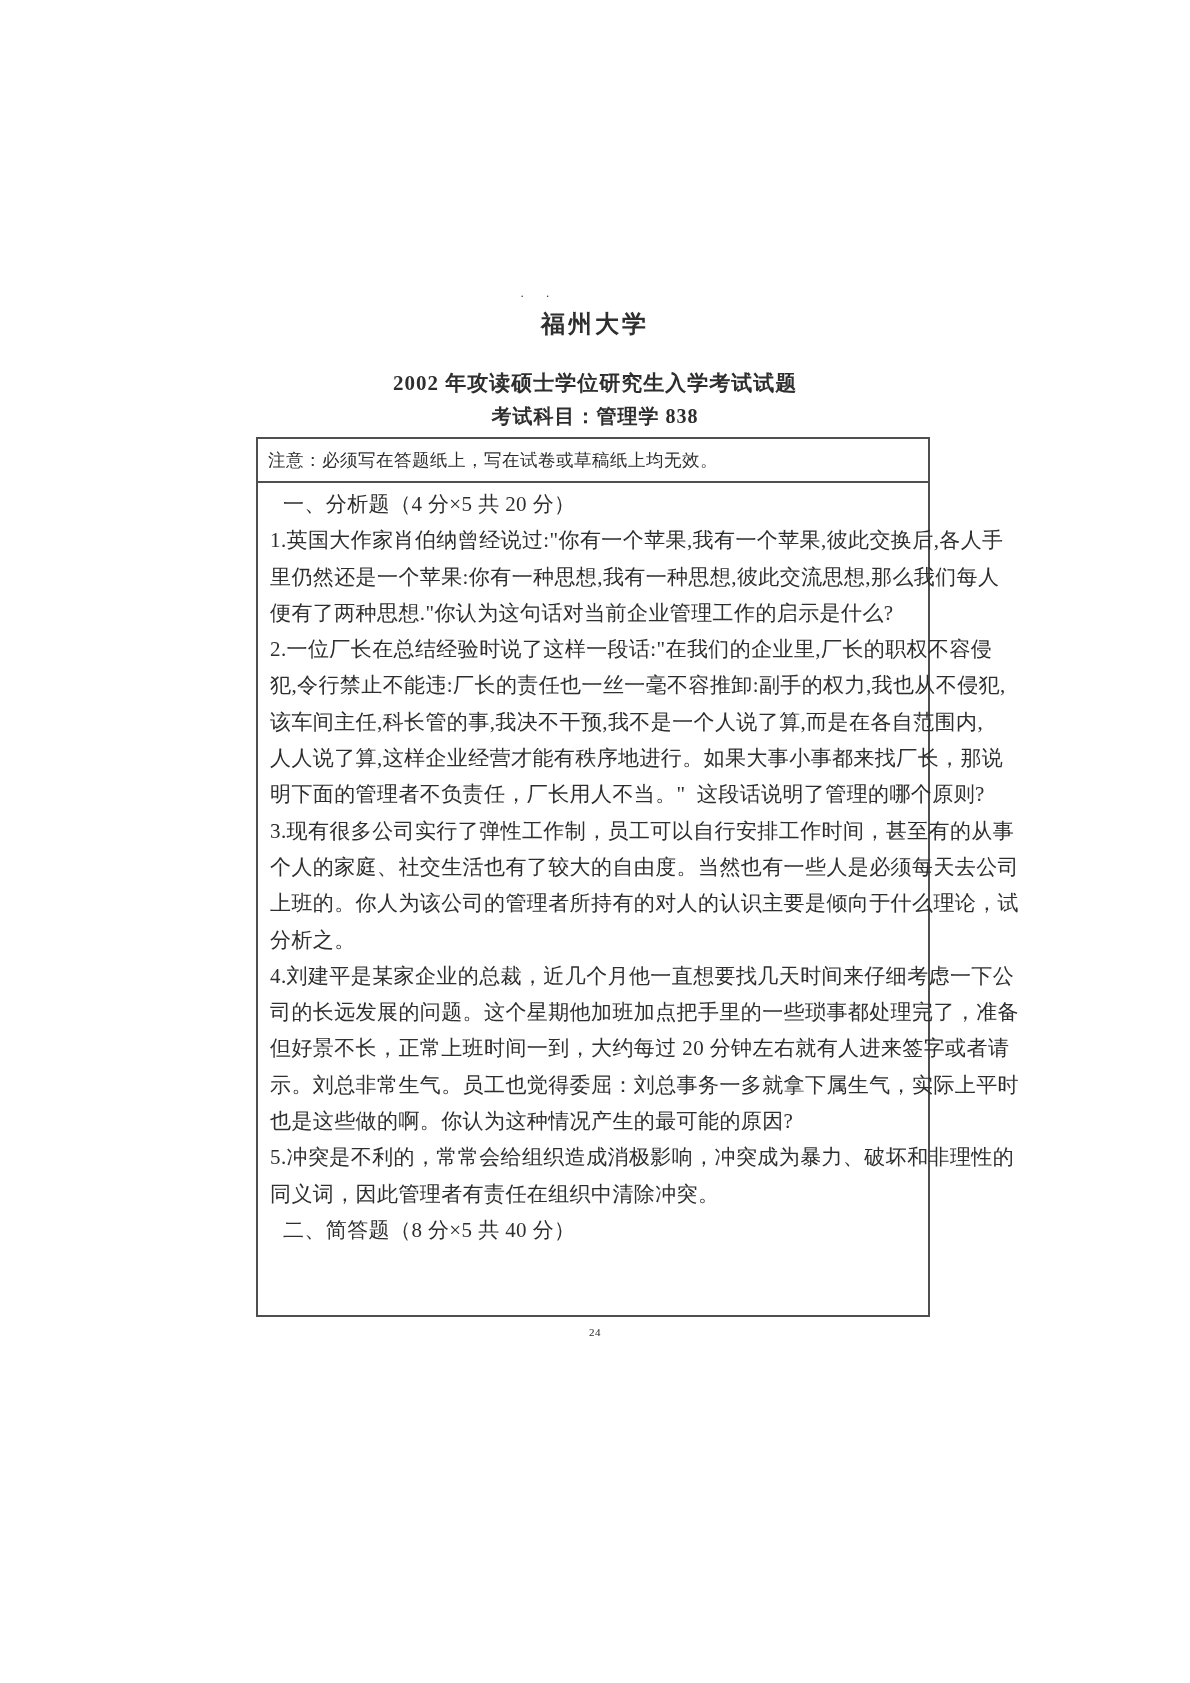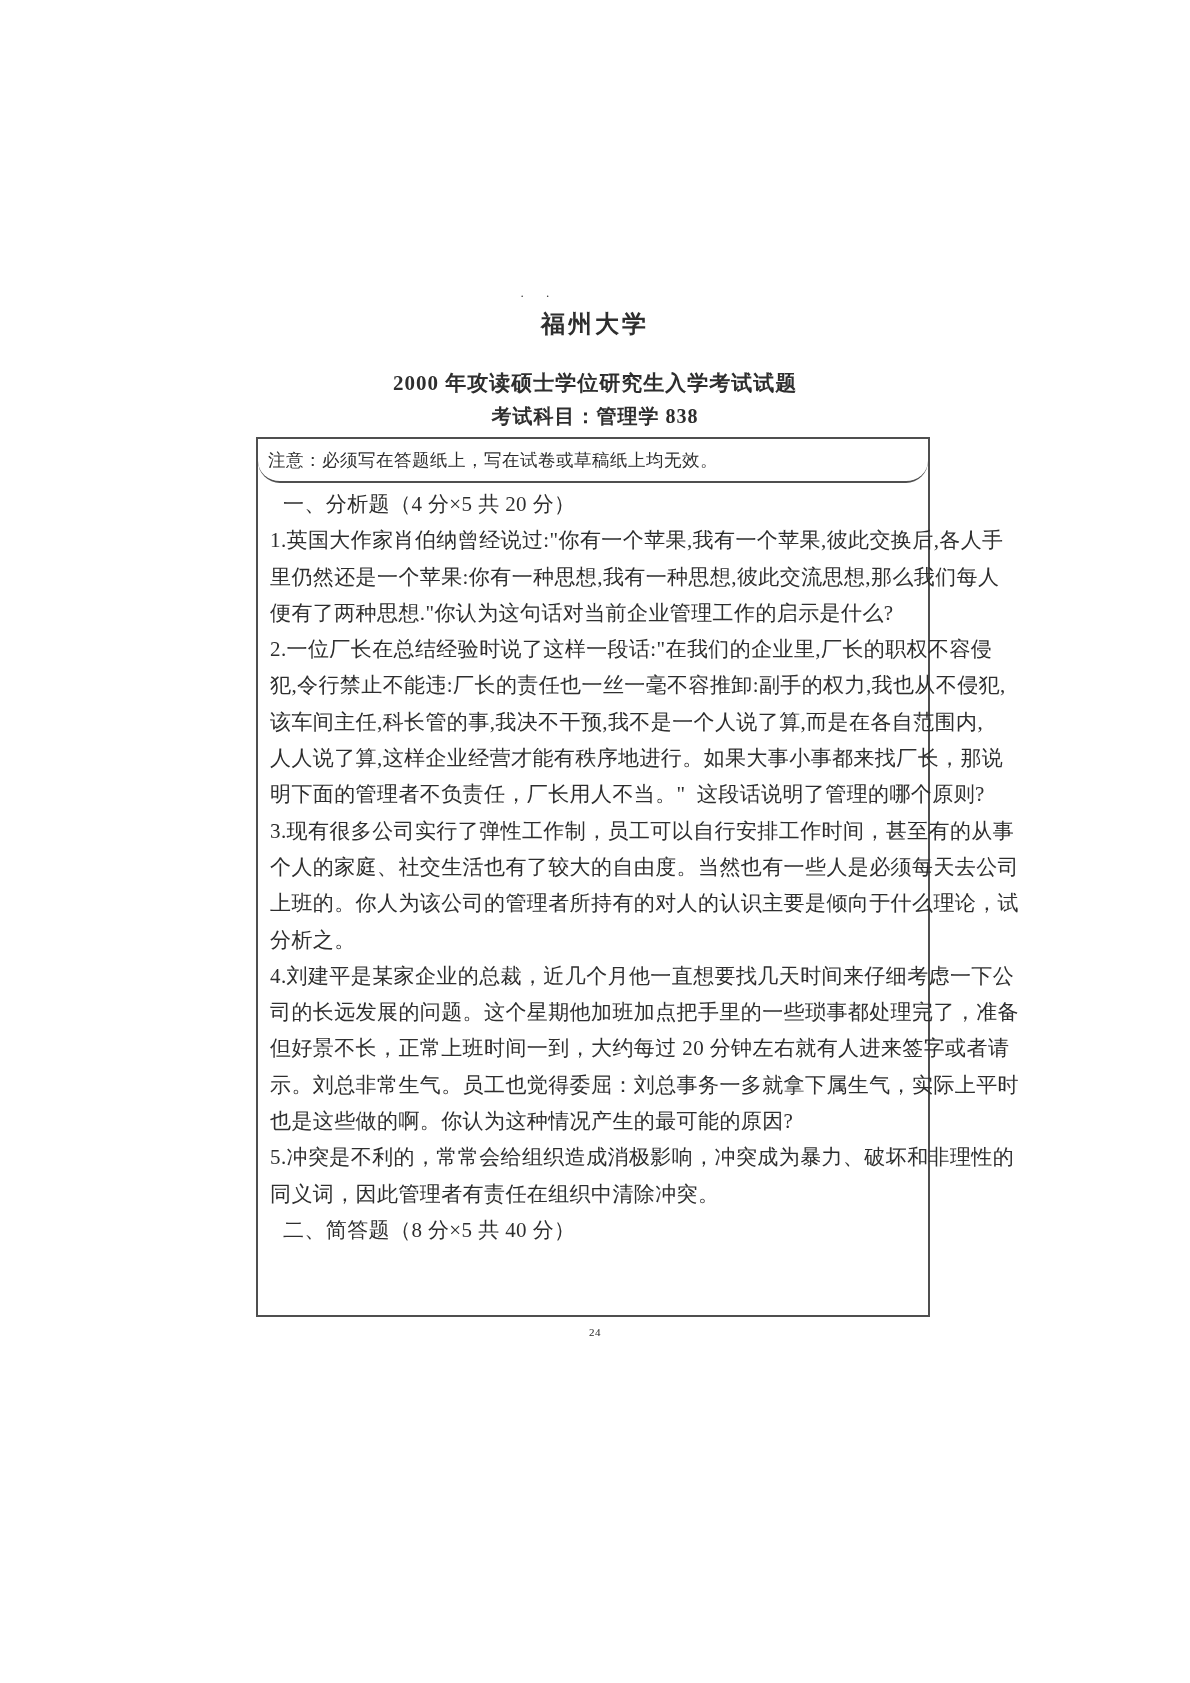--- a/index.html
+++ b/index.html
@@ -65,21 +65,20 @@
   }
   .notice {
     height: 42px;
     line-height: 42px;
     border-bottom: 2px solid #4f4f4f;
     padding: 0 10px;
     font-size: 17.5px;
     letter-spacing: 0.5px;
     white-space: pre;
     overflow: hidden;
-    border-radius: 22px;
   }
   .body-text {
     padding: 3px 6px 0 12px;
   }
   .line {
     height: 36.3px;
     line-height: 36.3px;
     font-size: 21px;
     letter-spacing: 0.4px;
     white-space: pre;
@@ -97,21 +96,21 @@
     letter-spacing: 0.5px;
   }
 </style>
 </head>
 <body>
 
 <div class="page">
   <div class="dots">· ·</div>
 
   <h1 class="university">福州大学</h1>
-  <h2 class="exam-title">2000 年攻读硕士学位研究生入学考试试题</h2>
+  <h2 class="exam-title">2002 年攻读硕士学位研究生入学考试试题</h2>
   <h3 class="subject">考试科目：管理学 838</h3>
 
   <div class="exam-box">
     <div class="notice">注意：必须写在答题纸上，写在试卷或草稿纸上均无效。</div>
     <div class="body-text">
       <div class="line indent">一、分析题（4 分×5 共 20 分）</div>
       <div class="line">1.英国大作家肖伯纳曾经说过:"你有一个苹果,我有一个苹果,彼此交换后,各人手</div>
       <div class="line">里仍然还是一个苹果:你有一种思想,我有一种思想,彼此交流思想,那么我们每人</div>
       <div class="line">便有了两种思想."你认为这句话对当前企业管理工作的启示是什么?</div>
       <div class="line">2.一位厂长在总结经验时说了这样一段话:"在我们的企业里,厂长的职权不容侵</div>

